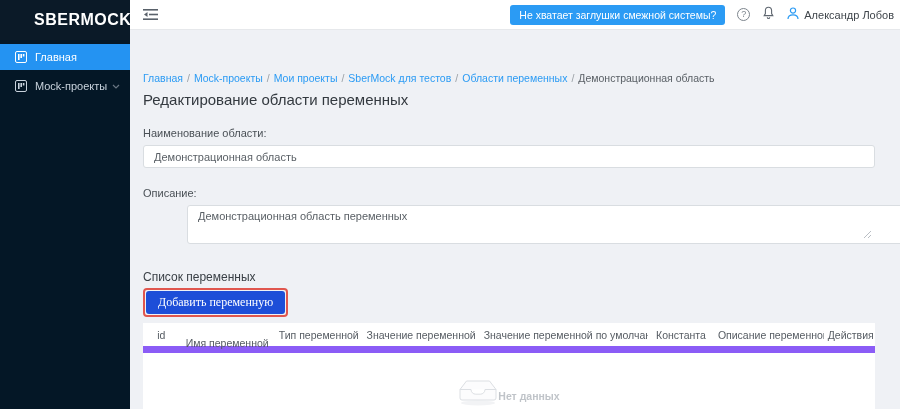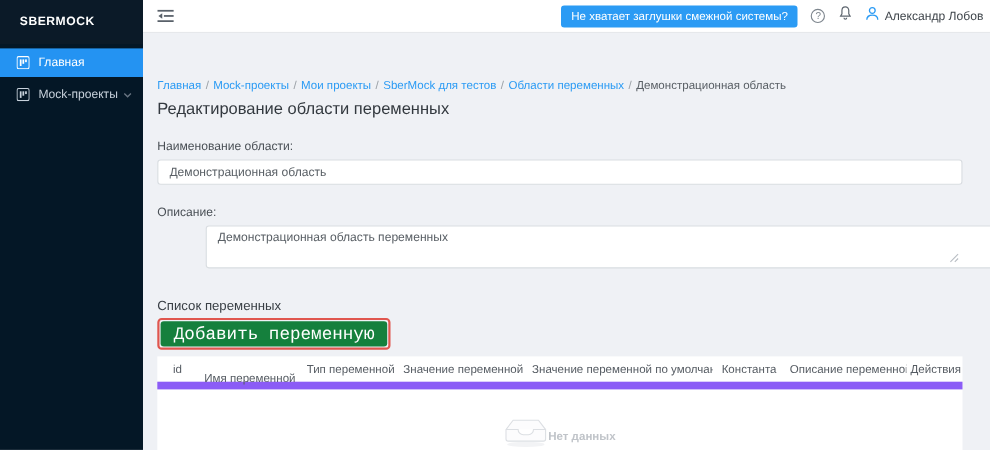--- a/index.html
+++ b/index.html
@@ -2,22 +2,22 @@
 <html><head>
 <meta charset="utf-8">
 <style>
   * { margin:0; padding:0; box-sizing:border-box; }
   html,body { width:900px; height:409px; overflow:hidden; }
   body { font-family:"Liberation Sans","DejaVu Sans",sans-serif; background:#eff1f5; }
   .app { display:flex; width:900px; height:409px; }
 
   
   .sidebar { width:130px; min-width:130px; height:409px; background:#041726; display:flex; flex-direction:column; }
-  .logo { height:40px; display:flex; align-items:center; padding-left:18px;
-          color:#fff; font-size:11px; font-weight:bold; letter-spacing:.5px; background:#0b1a28; }
+  .logo { height:40px; display:flex; align-items:center; padding-left:34px;
+          color:#fff; font-size:16px; font-weight:bold; letter-spacing:.5px; background:#0b1a28; }
   .nav { margin-top:4px; }
   .nav-item { height:26px; display:flex; align-items:center; padding:0 10px 0 15px;
               color:#c8d2dc; font-size:11px; cursor:pointer; margin-bottom:3px; position:relative; }
   .nav-item.active { background:#2493f2; color:#fff; }
   .nav-item .nicon { width:12px; height:12px; margin-right:8px; display:inline-flex; }
   .nav-item .caret { margin-left:auto; display:inline-flex; opacity:.75; }
 
   
   .main { flex:1; display:flex; flex-direction:column; height:409px;gap:32px; }
   .topbar { height:30px; background:#fff; border-bottom:1px solid #e6e8eb;
@@ -45,22 +45,22 @@
                 background:#fff; font-size:11px; color:#5a6066; padding:0 10px;
                 font-family:"Liberation Sans",sans-serif; }
   .ta-wrap { position:relative; margin-top:6px; }
   .text-area { width:100%; height:39px; border:1px solid #d9dde1; border-radius:3px; background:#fff;
                font-size:11px; color:#5a6066; padding:4px 10px; resize:none;
                font-family:"Liberation Sans",sans-serif;margin-left:44px; }
   .resize-grip { position:absolute; right:3px; bottom:5px; }
 
   .section-label { margin-top:22px; font-size:12px; color:#3a4046; }
   .add-wrap { display:inline-block; margin-top:4px; border:2px solid #e0564e; border-radius:4px; padding:1px; }
-  .add-btn { background:#15803d; color:#fff; border:none; border-radius:3px; height:23px;
-             padding:0 12px; font-size:16px; cursor:pointer; font-family:Liberation Mono, monospace; }
+  .add-btn { background:#1d4ed8; color:#fff; border:none; border-radius:3px; height:23px;
+             padding:0 12px; font-size:12px; cursor:pointer; font-family:Liberation Serif, serif; }
 
   .table-card { margin-top:6px; background:#fff; }
   .thead { display:flex; height:30px; align-items:center; border-bottom:7px solid #8b5cf6; }
   .th { font-size:10.5px; color:#565c63; text-align:center; padding:0 4px; white-space:nowrap;
         overflow:hidden; }
   .th:nth-child(1){width:5%;} .th:nth-child(2){width:13%;margin-top:16px;} .th:nth-child(3){width:12%;}
   .th:nth-child(4){width:16%;} .th:nth-child(5){width:23%;} .th:nth-child(6){width:9%;}
   .th:nth-child(7){width:15%;} .th:nth-child(8){width:7%;}
   .tbody-empty { height:80px; display:flex; flex-direction:row; align-items:center; justify-content:center;font-weight:bold; }
   .empty-text { margin-top:6px; font-size:10.5px; color:#c0c4c9; }

